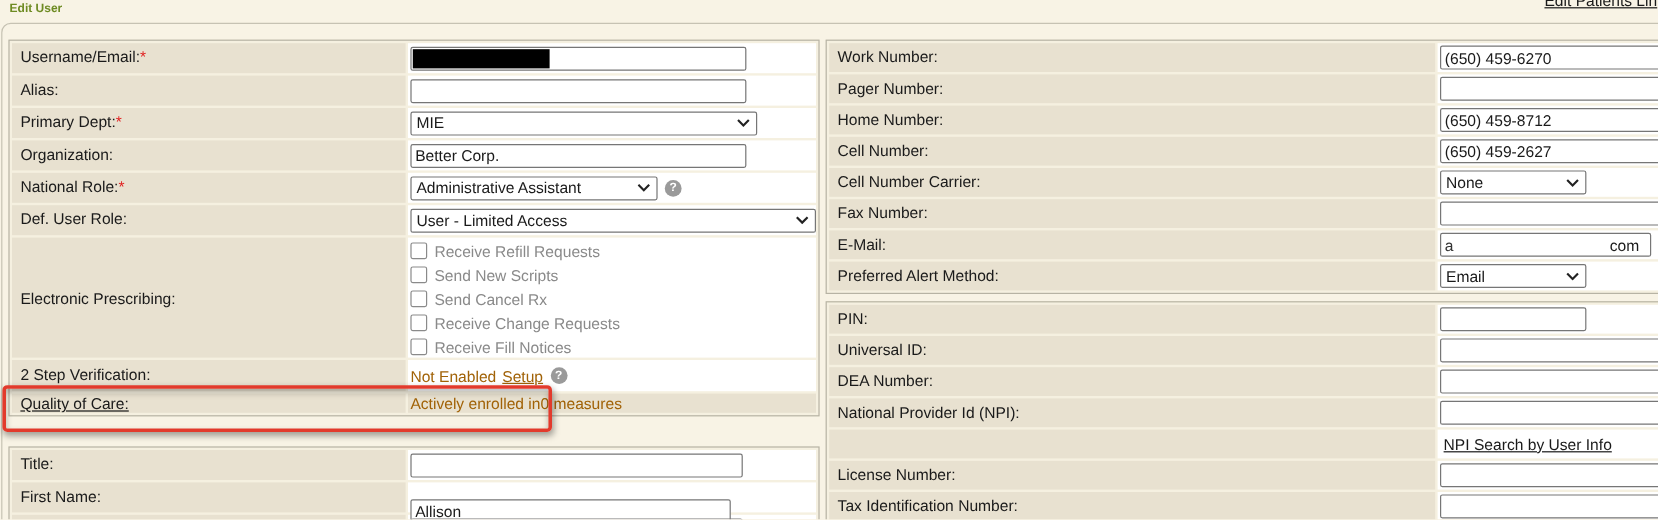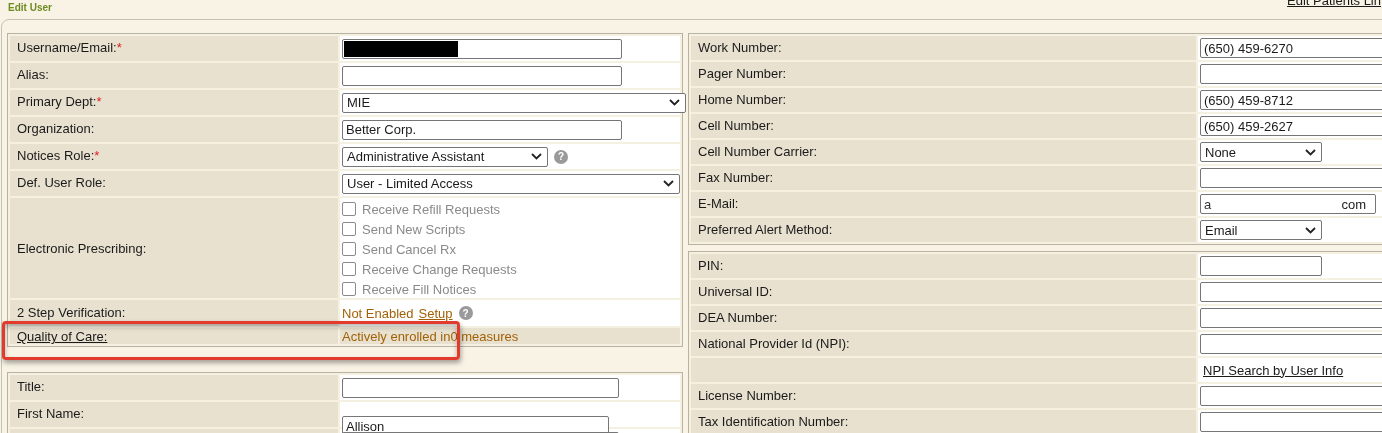--- a/index.html
+++ b/index.html
@@ -103,39 +103,39 @@
     <div class="row h25">
       <div class="lbl">Alias:</div>
       <div class="val">
           <input class="tin" style="width: 280px;" value="">
         </div>
     </div>
 
     <div class="row h25">
       <div class="lbl"><span>Primary Dept:</span><span class="req">*</span></div>
       <div class="val">
-        <div class="sel" style="width:344px;">
+        <div class="sel" style="width:289px;">
           <span>MIE</span>
           <svg width="11" height="7" viewBox="0 0 11 7">
               <path d="M1 1l4.5 4.5L10 1" stroke="#222" stroke-width="1.8" fill="none"></path>
             </svg>
         </div>
       </div>
     </div>
 
     <div class="row h25">
       <div class="lbl">Organization:</div>
       <div class="val">
           <input class="tin" style="width: 280px;" value="Better Corp.">
         </div>
     </div>
 
 
     <div class="row h25">
-      <div class="lbl"><span>Notices Role:</span><span class="req">*</span></div>
+      <div class="lbl"><span>National Role:</span><span class="req">*</span></div>
       <div class="val">
         <div class="sel" style="width:206px;">
           <span>Administrative Assistant</span>
           <svg width="11" height="7" viewBox="0 0 11 7">
               <path d="M1 1l4.5 4.5L10 1" stroke="#222" stroke-width="1.8" fill="none"></path>
             </svg>
         </div>
         <span class="help">?</span>
       </div>
     </div>

